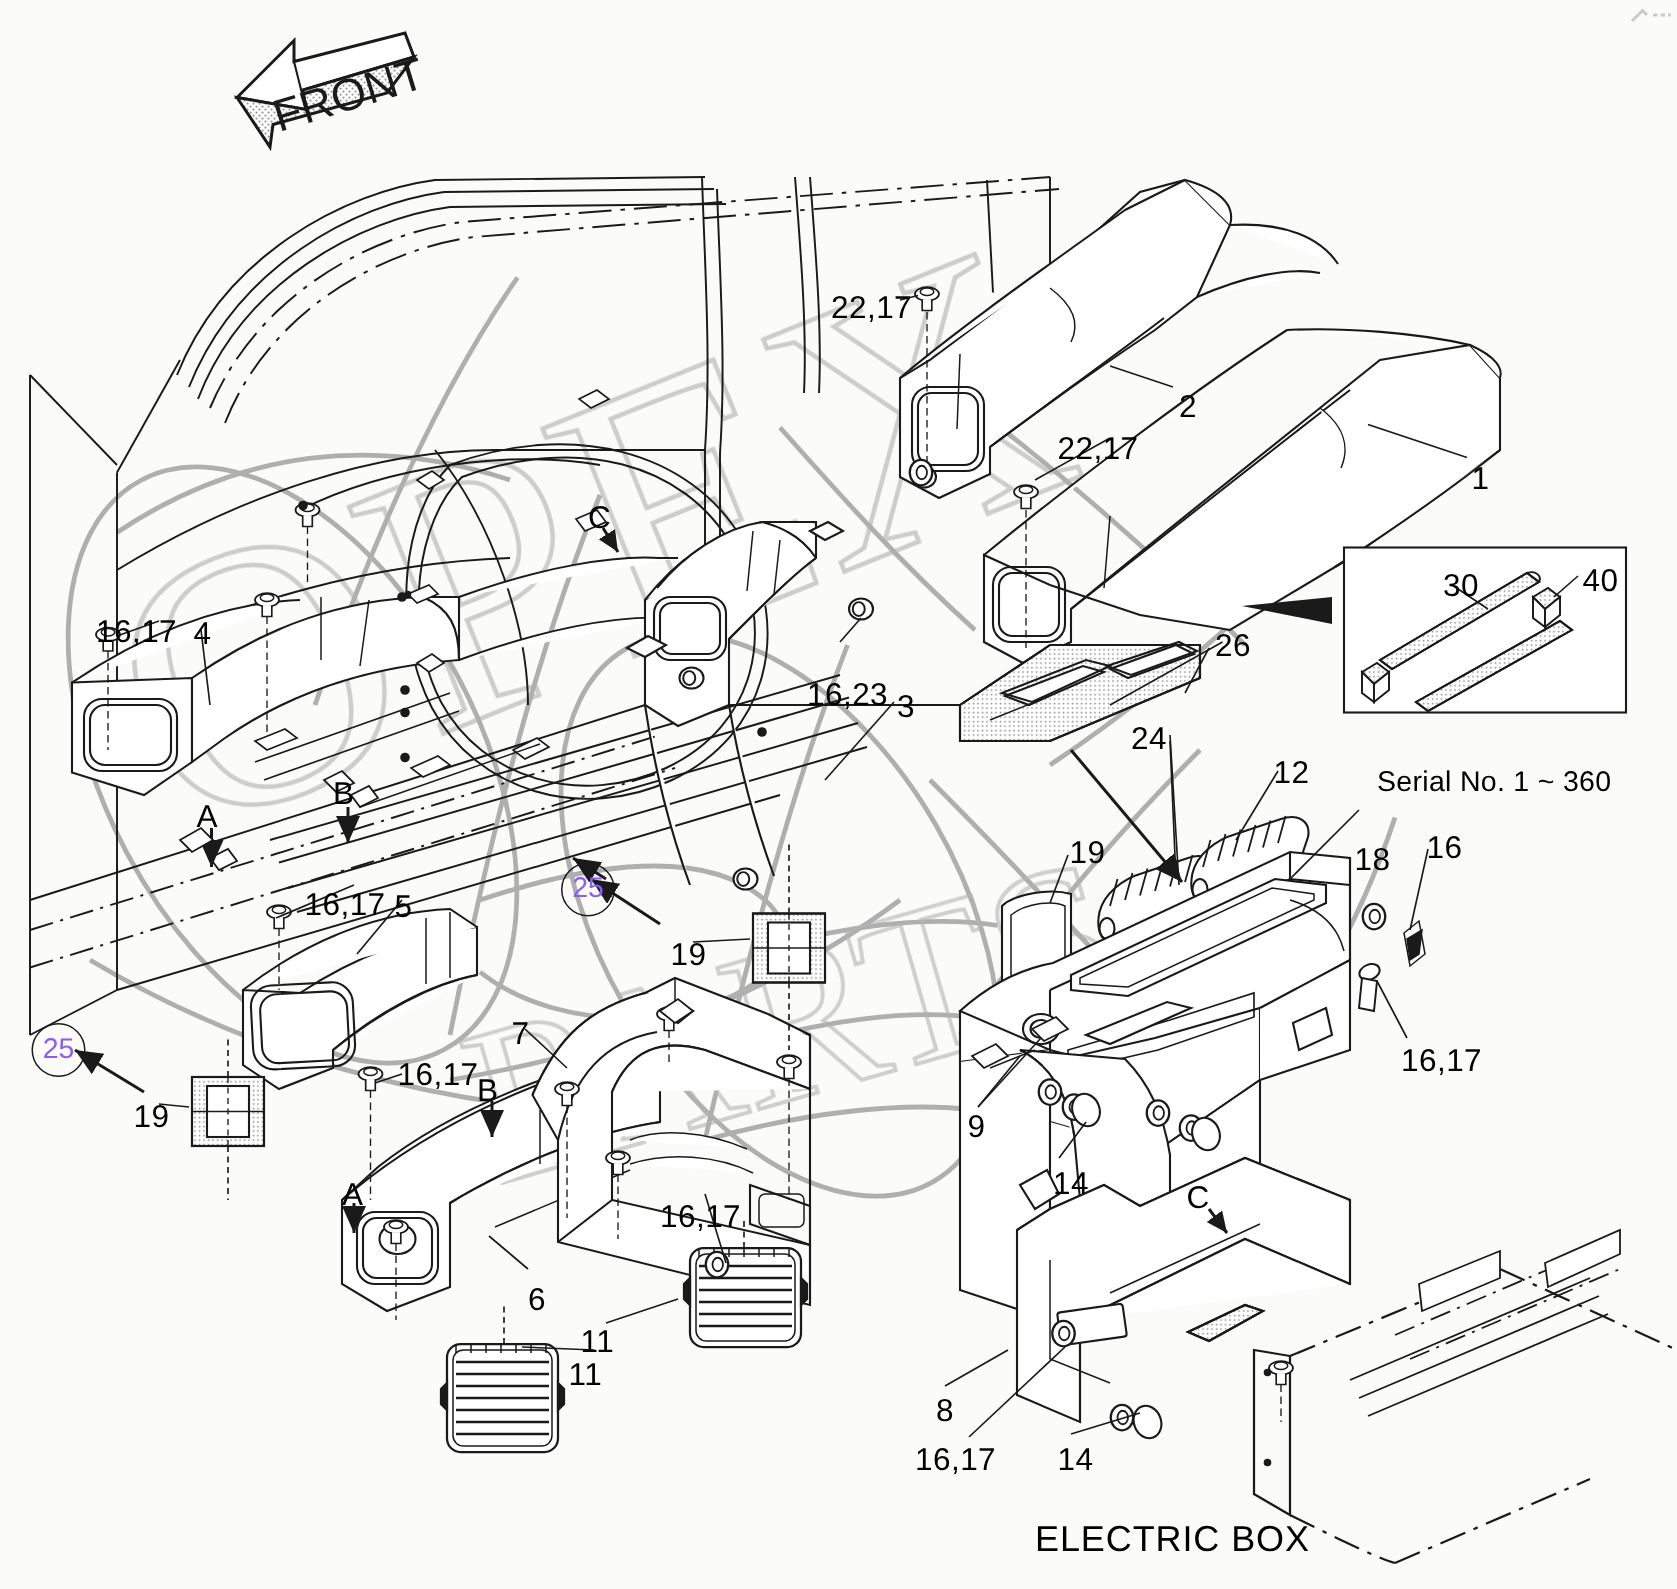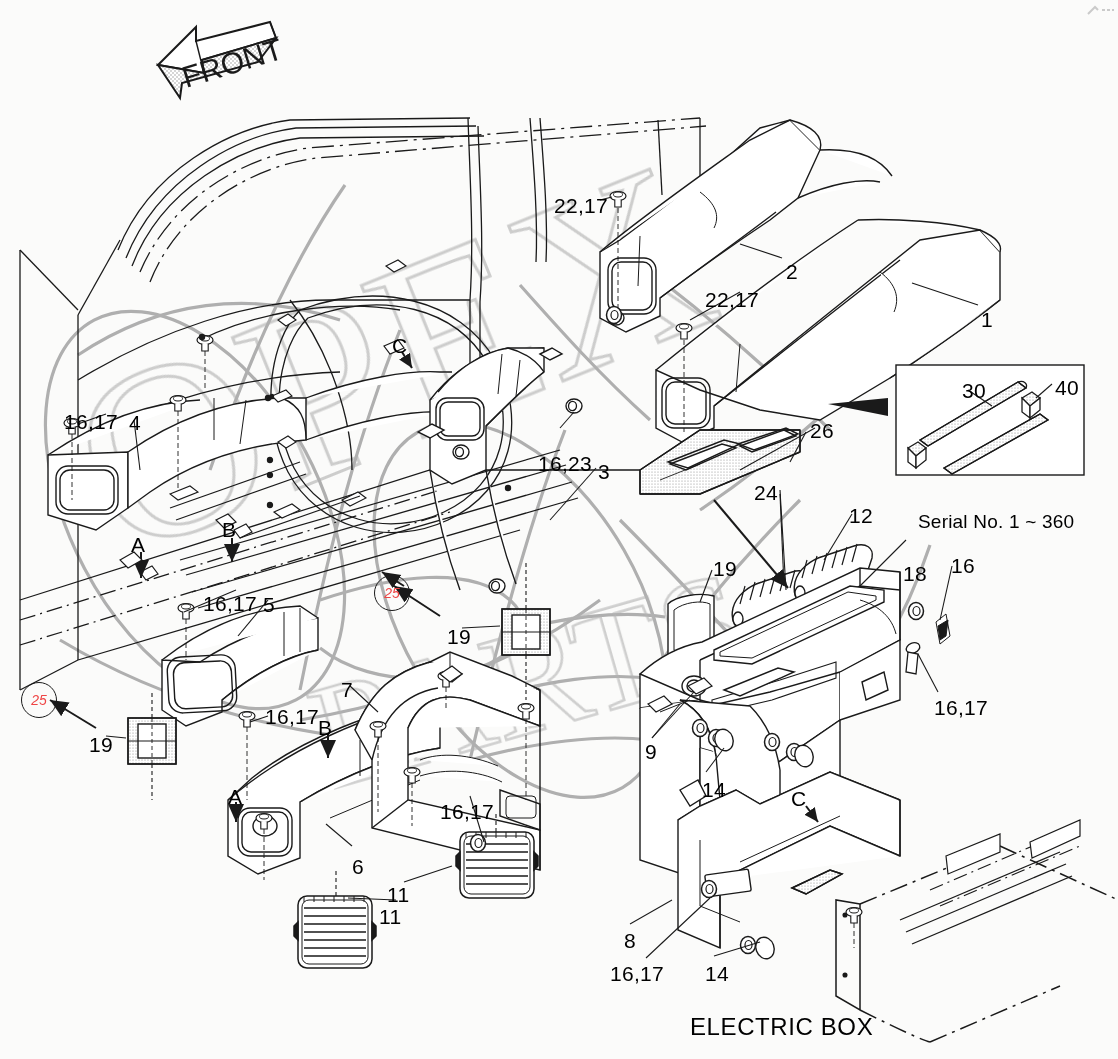--- a/index.html
+++ b/index.html
@@ -35,28 +35,27 @@
   }
   .lbl.serial { font-size: 19px; letter-spacing: 0.2px; }
   .lbl.ebox { font-size: 24px; letter-spacing: 0.6px; }
   .lbl.ltr { font-size: 21px; }
   .circlbl {
     position: absolute;
     width: 34px;
     height: 34px;
     border: 1.6px solid #1a1a1a;
     border-radius: 50%;
-    font-size: 14px;
-    color: #ef4444;
+    font-size: 19px;
+    color: #8b5cf6;
     display: flex;
     align-items: center;
     justify-content: center;
     font-family: "Liberation Sans", sans-serif;
     background: transparent;
-    font-style: italic;
   }
 </style>
 </head>
 <body>
 
 <div id="sheet">
 
   <svg id="art" viewBox="0 0 1118 1059" xmlns="http://www.w3.org/2000/svg">
     <defs>
       <pattern id="dots" width="4" height="4" patternUnits="userSpaceOnUse">

